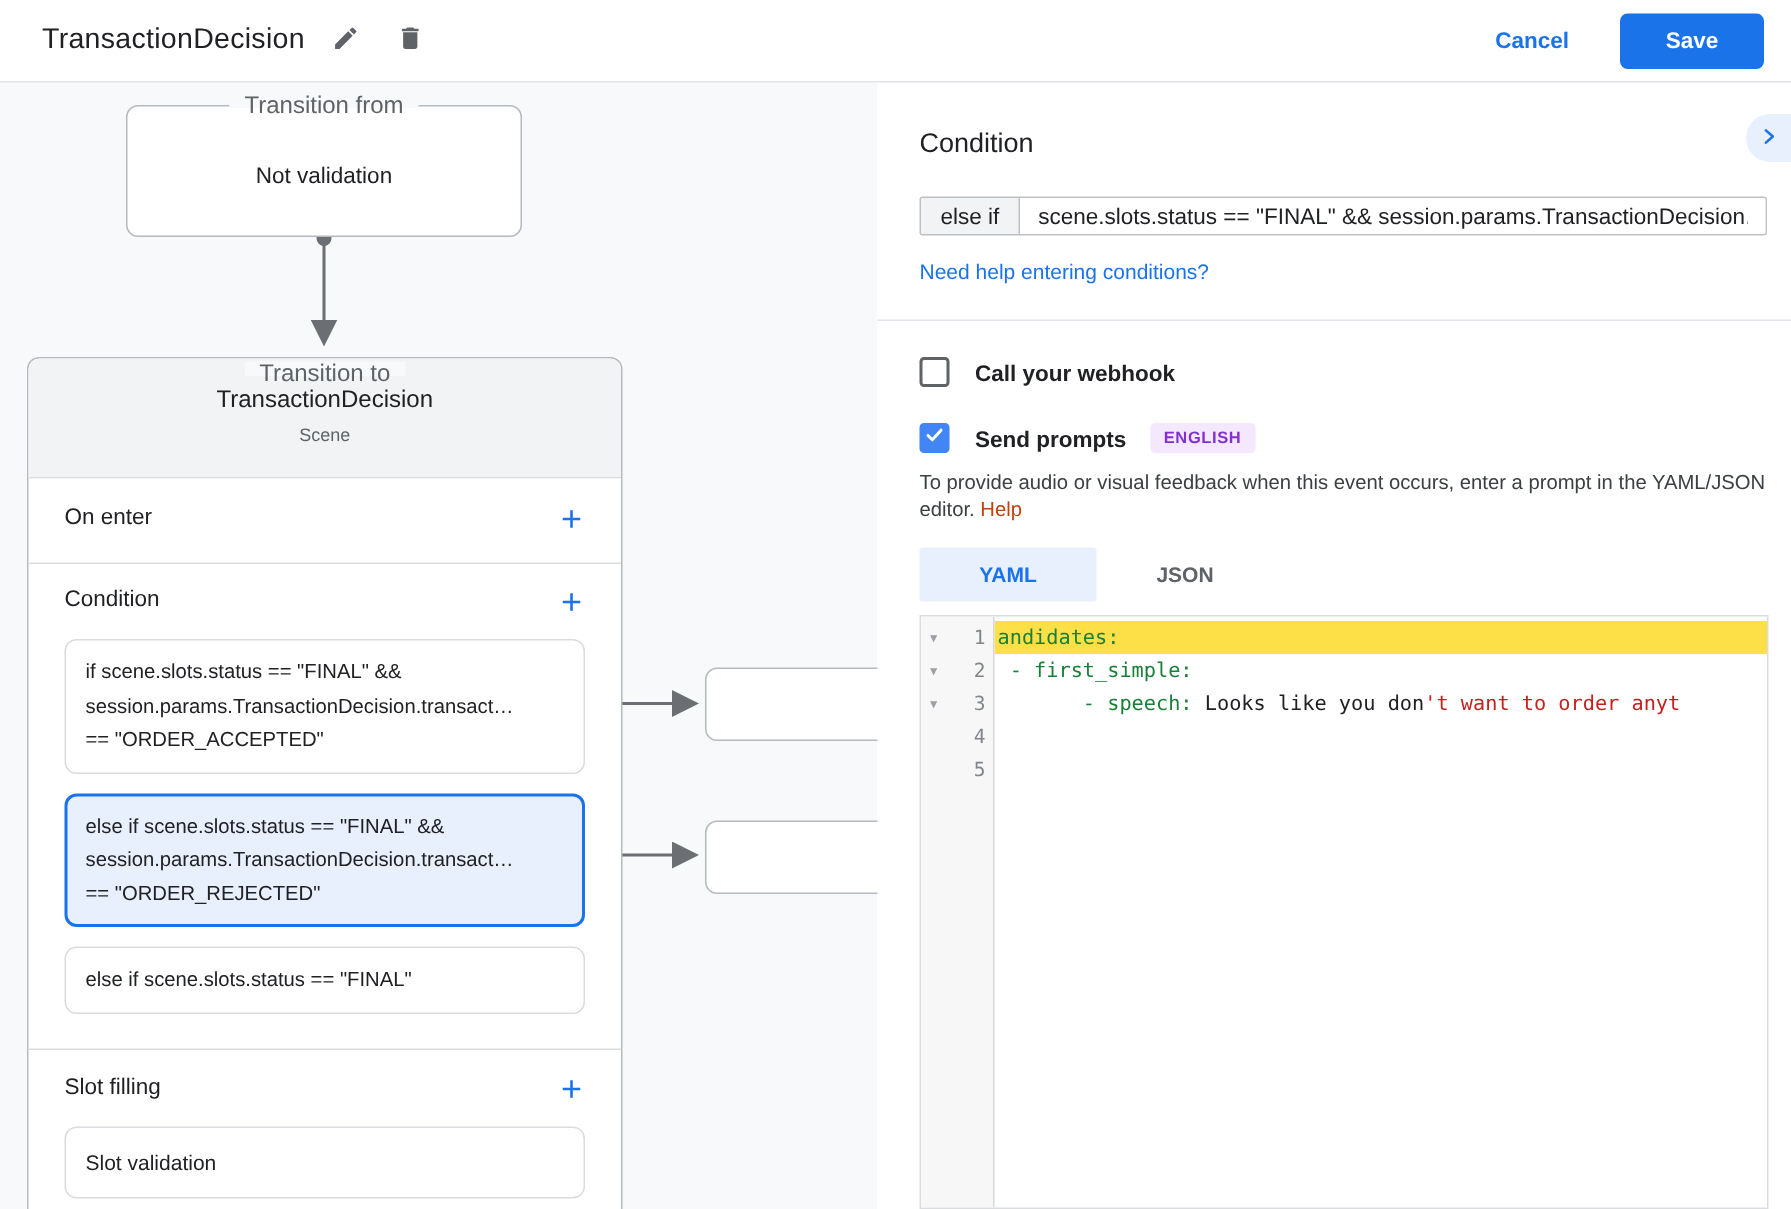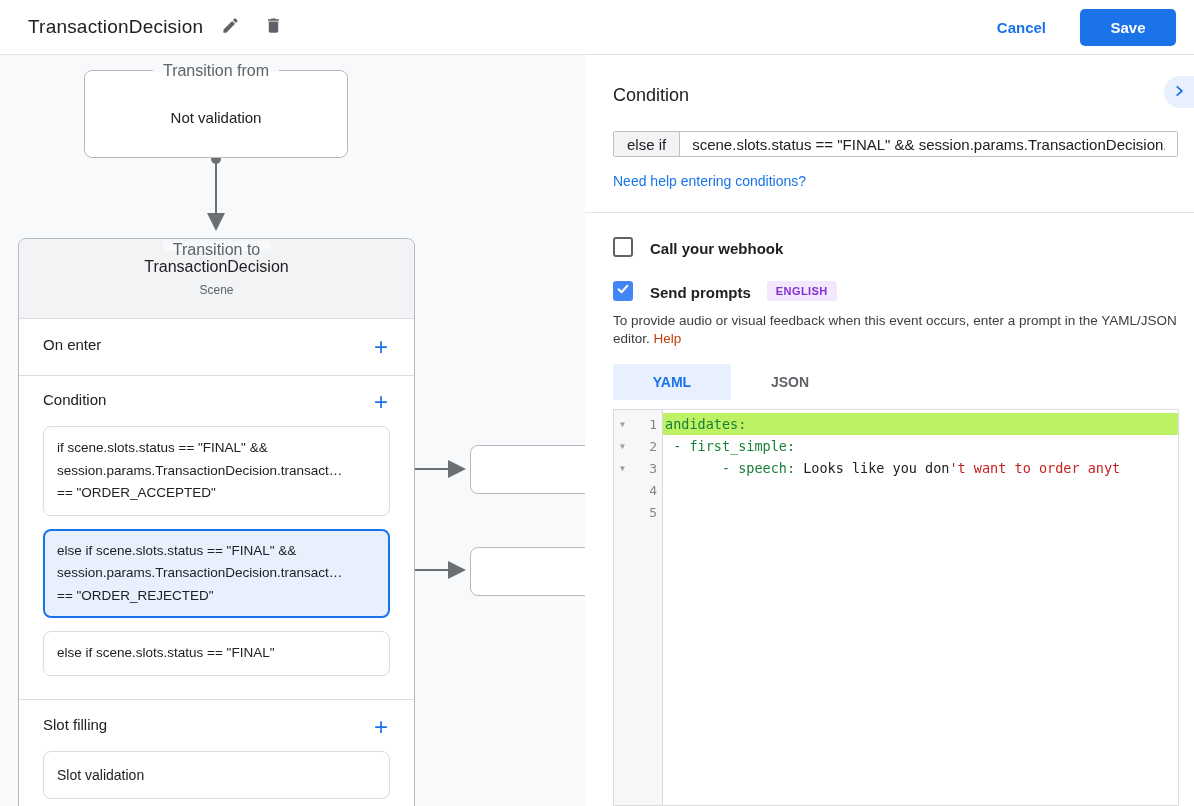--- a/index.html
+++ b/index.html
@@ -99,21 +99,21 @@
   
   .editor { margin-top:9px; width:566px; flex:1; border:1px solid #dadce0; display:flex;
     overflow:hidden; font-family:"DejaVu Sans Mono", monospace; font-size:13.5px; background:#fff; }
   .gutter { width:49px; background:#f7f7f7; border-right:1px solid #d6d9dc; flex:none;
     padding-top:3px; }
   .gutter-line { display:flex; align-items:center; height:22px; }
   .fold { width:17px; text-align:center; font-size:8px; color:#9aa0a6; cursor:pointer; }
   .lnum { flex:1; text-align:right; padding-right:5px; font-size:13px; color:#80868b; }
   .code { flex:1; padding-top:3px; overflow:hidden; }
   .code-line { height:22px; line-height:22px; white-space:pre; padding-left:2px; }
-  .code-line.hl { background:#bef264; }
+  .code-line.hl { background:#fde047; }
 </style>
 </head>
 <body>
 
 <div class="appbar">
   <div class="appbar-title">TransactionDecision</div>
   <button class="icon-btn">
     <span>
       <svg width="19" height="19" viewBox="0 0 24 24" fill="#5f6368">
           <path d="M3 17.25V21h3.75L17.81 9.94l-3.75-3.75L3 17.25zM20.71 7.04a1 1 0 0 0 0-1.41l-2.34-2.34a1 1 0 0 0-1.41 0l-1.83 1.83 3.75 3.75 1.83-1.83z"></path>

